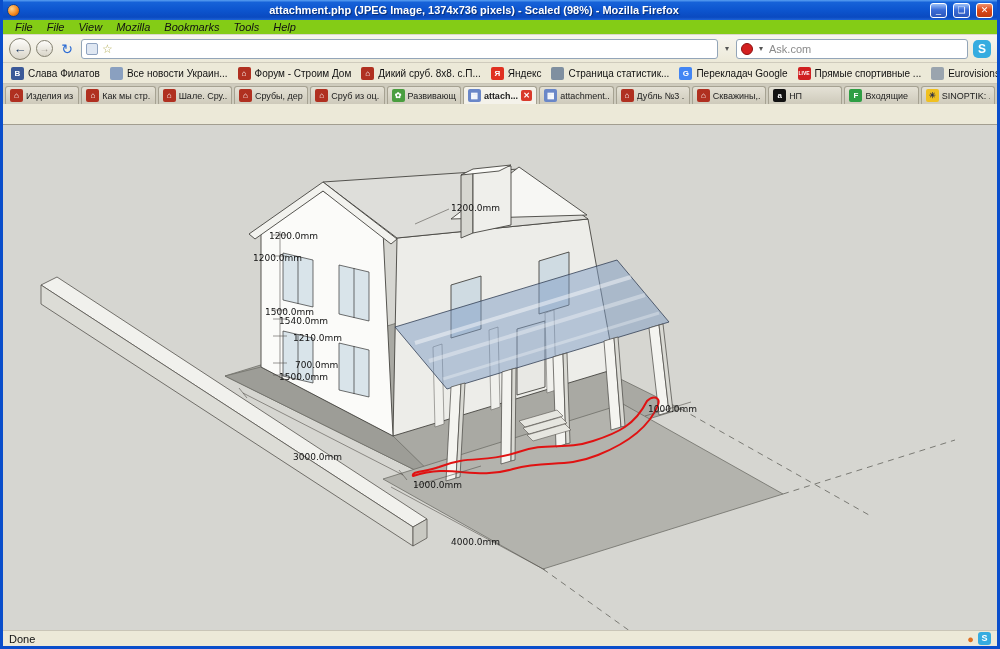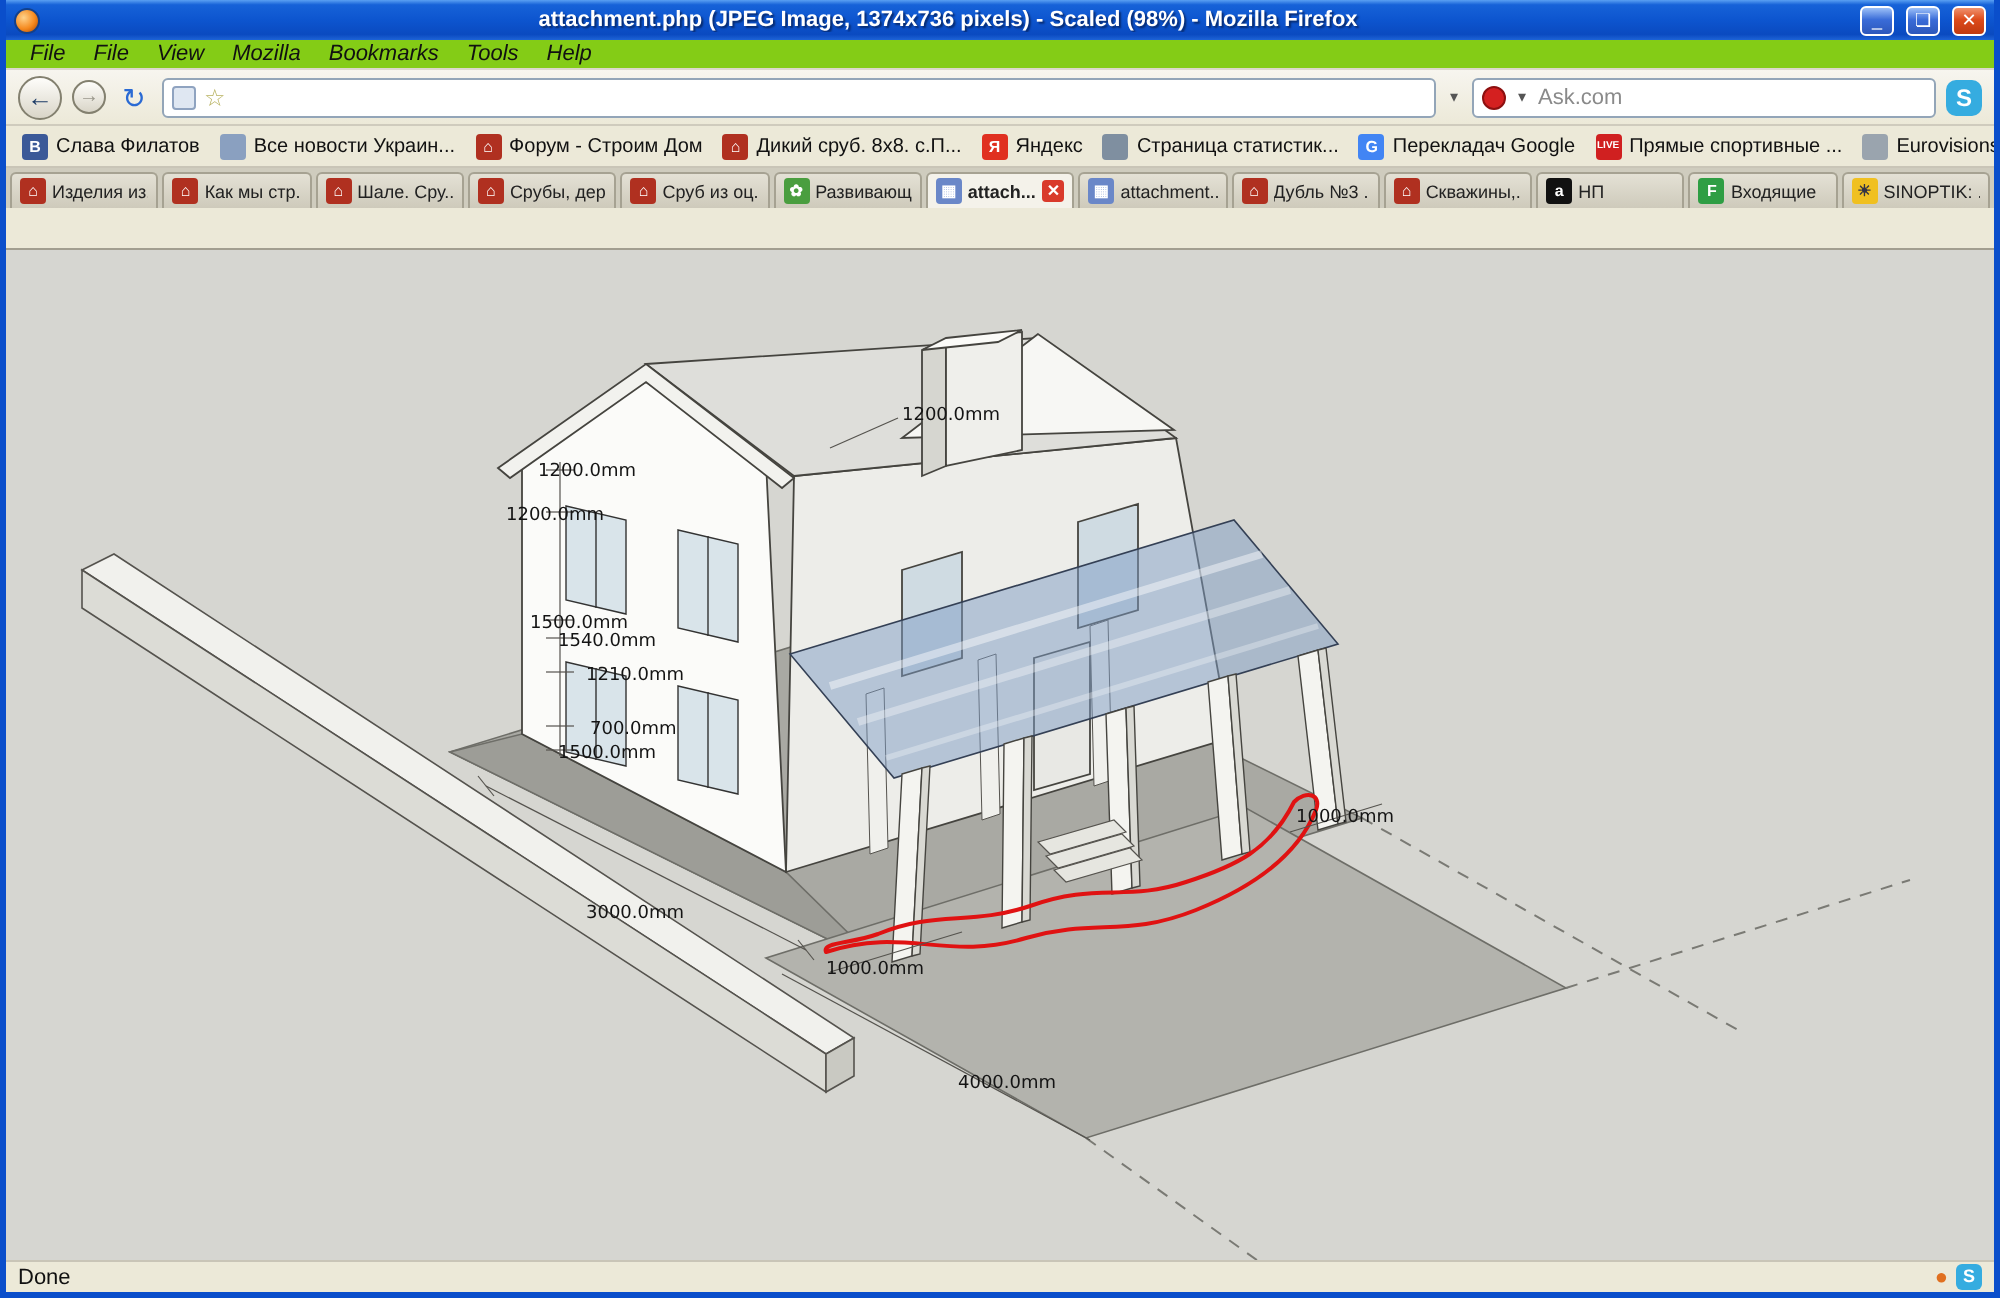--- a/index.html
+++ b/index.html
@@ -334,21 +334,21 @@
     <span class="dim-label" style="left:266px;top:106px">1200.0mm</span>
     <span class="dim-label" style="left:250px;top:128px">1200.0mm</span>
     <span class="dim-label" style="left:262px;top:182px">1500.0mm</span>
     <span class="dim-label" style="left:276px;top:191px">1540.0mm</span>
     <span class="dim-label" style="left:290px;top:208px">1210.0mm</span>
     <span class="dim-label" style="left:292px;top:235px">700.0mm</span>
     <span class="dim-label" style="left:276px;top:247px">1500.0mm</span>
     <span class="dim-label" style="left:290px;top:327px">3000.0mm</span>
     <span class="dim-label" style="left:410px;top:355px">1000.0mm</span>
     <span class="dim-label" style="left:645px;top:279px">1000.0mm</span>
-    <span class="dim-label" style="left:476px;top:412px">4000.0mm</span>
+    <span class="dim-label" style="left:448px;top:412px">4000.0mm</span>
   </div>
 
   <div class="statusbar">
     <span>Done</span>
     <span class="status-icons">
       <span class="st-ic1">●</span>
       <span class="st-ic2">S</span>
     </span>
   </div>
 

